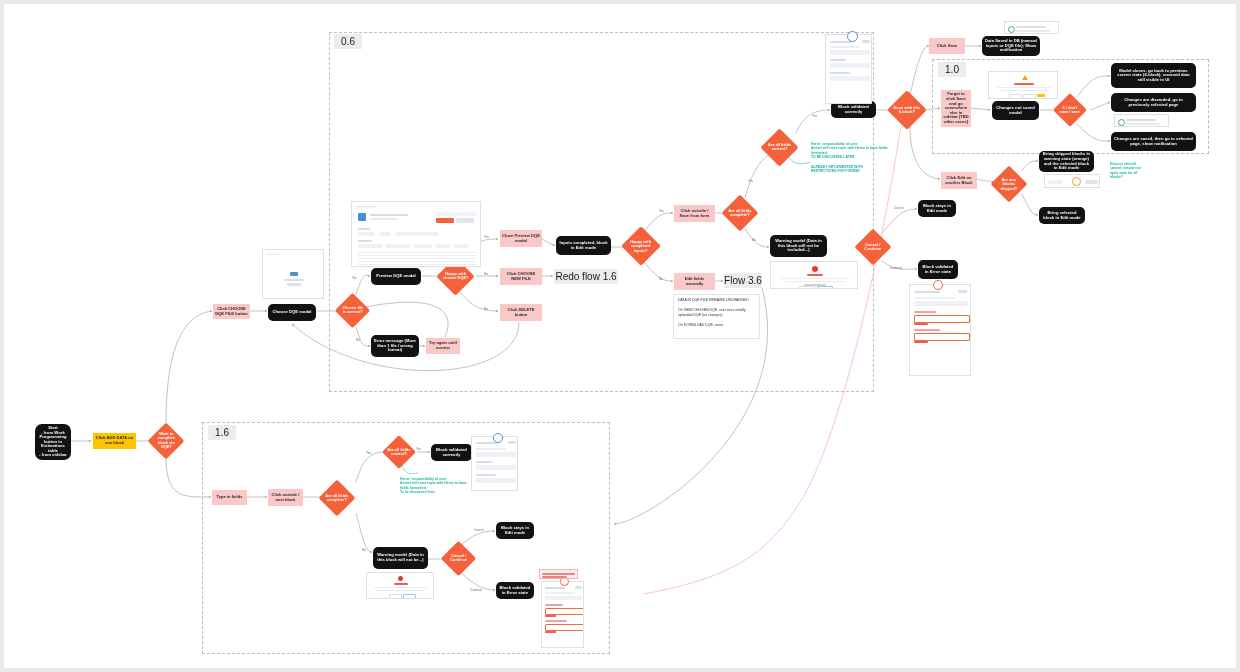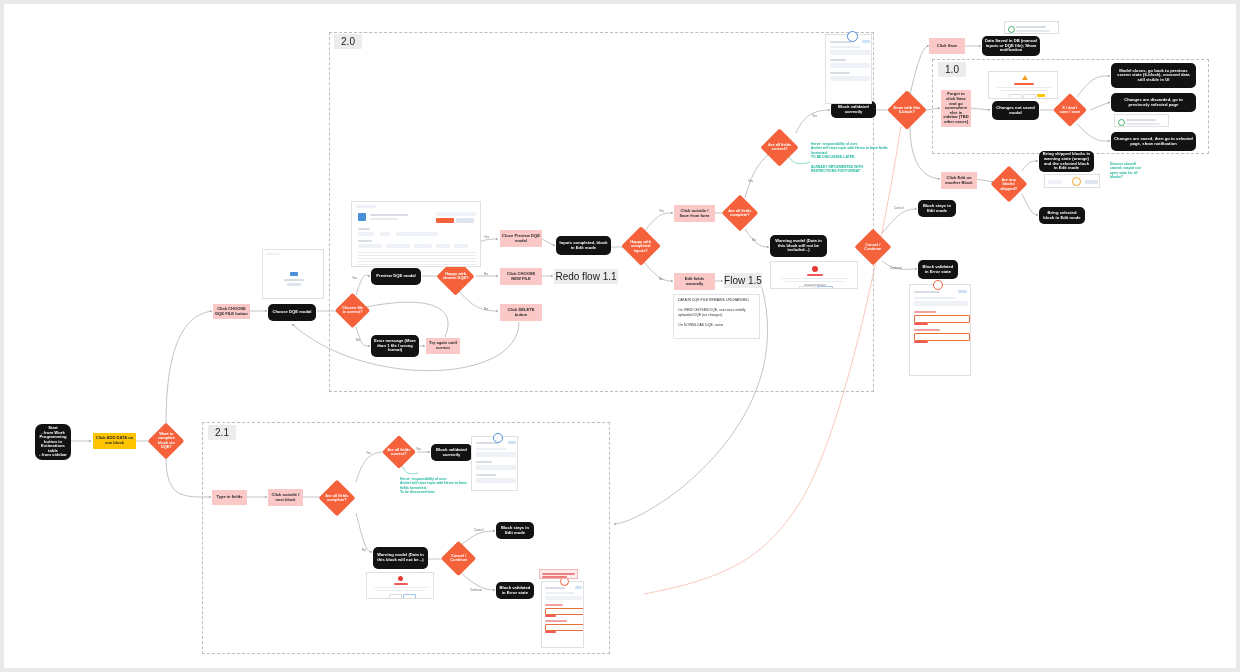--- a/index.html
+++ b/index.html
@@ -233,46 +233,46 @@
     <g fill="none" stroke="#19b59b" stroke-width="0.5">
       <path d="M785,153 C790,162 800,160 806,158"></path>
       <path d="M398,461 C402,472 408,470 414,469"></path>
     </g>
   </svg>
 
   <div class="frame" style="left:325px;top:28px;width:545px;height:360px;"></div>
   <div class="frame" style="left:928px;top:55px;width:277px;height:95px;"></div>
   <div class="frame" style="left:198px;top:418px;width:408px;height:232px;"></div>
 
-  <div class="node seclabel" style="left:330px;top:30px;width:28px;height:15px;">2.0</div>
+  <div class="node seclabel" style="left:330px;top:30px;width:28px;height:15px;">0.6</div>
   <div class="node seclabel" style="left:934px;top:58px;width:28px;height:15px;">1.0</div>
-  <div class="node seclabel" style="left:204px;top:421px;width:28px;height:15px;">2.1</div>
+  <div class="node seclabel" style="left:204px;top:421px;width:28px;height:15px;">1.6</div>
 
   <div class="node blk" style="left:31px;top:420px;width:36px;height:36px;border-radius:7px;">Start
 - from Work Programming button in Estimations table
 - from sidebar</div>
   <div class="node yellow" style="left:89px;top:429px;width:43px;height:16px;">Click ADD DATA on one block</div>
   <div class="node diamond" style="left:149px;top:424px;width:26px;height:26px;"><span>Want to complete block via DQE?</span></div>
 
   <div class="node pink" style="left:209px;top:300px;width:37px;height:15px;">Click CHOOSE DQE FILE button</div>
   <div class="node blk" style="left:264px;top:300px;width:48px;height:17px;">Choose DQE modal</div>
   <div class="node diamond" style="left:336px;top:294px;width:25px;height:25px;"><span>Chosen file is correct?</span></div>
   <div class="node blk" style="left:367px;top:264px;width:50px;height:17px;">Preview DQE modal</div>
   <div class="node blk" style="left:367px;top:331px;width:48px;height:22px;">Error message (More than 1 file / wrong format)</div>
   <div class="node pink" style="left:422px;top:334px;width:34px;height:16px;">Try again until correct</div>
   <div class="node diamond" style="left:438px;top:259px;width:27px;height:27px;"><span>Happy with chosen DQE?</span></div>
   <div class="node pink" style="left:496px;top:226px;width:42px;height:17px;">Close Preview DQE modal</div>
   <div class="node pink" style="left:496px;top:264px;width:42px;height:17px;">Click CHOOSE NEW FILE</div>
   <div class="node pink" style="left:496px;top:300px;width:42px;height:17px;">Click DELETE button</div>
   <div class="node blk" style="left:552px;top:232px;width:55px;height:19px;">Inputs completed, block in Edit mode</div>
-  <div class="node flowtxt" style="left:550px;top:265px;width:64px;height:15px;">Redo flow 1.1</div>
+  <div class="node flowtxt" style="left:550px;top:265px;width:64px;height:15px;">Redo flow 1.6</div>
   <div class="node diamond" style="left:623px;top:228px;width:28px;height:28px;"><span>Happy with completed inputs?</span></div>
   <div class="node pink" style="left:670px;top:201px;width:41px;height:17px;">Click outside / Save from form</div>
   <div class="node pink" style="left:670px;top:269px;width:41px;height:17px;">Edit fields manually</div>
-  <div class="node flowtxt" style="left:720px;top:269px;width:38px;height:15px;">Flow 1.5</div>
+  <div class="node flowtxt" style="left:720px;top:269px;width:38px;height:15px;">Flow 3.6</div>
   <div class="node diamond" style="left:723px;top:196px;width:26px;height:26px;"><span>Are all fields complete?</span></div>
   <div class="node diamond" style="left:762px;top:130px;width:27px;height:27px;"><span>Are all fields correct?</span></div>
   <div class="node blk" style="left:827px;top:97px;width:45px;height:17px;">Block validated correctly</div>
   <div class="node blk" style="left:766px;top:231px;width:57px;height:22px;">Warning model (Data in this block will not be included...)</div>
   <div class="node diamond" style="left:856px;top:230px;width:26px;height:26px;"><span>Cancel / Continue</span></div>
   <div class="node blk" style="left:914px;top:196px;width:38px;height:17px;">Block stays in Edit mode</div>
   <div class="node blk" style="left:914px;top:256px;width:40px;height:19px;">Block validated in Error state</div>
   <div class="node diamond" style="left:889px;top:92px;width:28px;height:28px;"><span>Done with this 6-block?</span></div>
 
   <div class="node pink" style="left:925px;top:34px;width:36px;height:16px;">Click Save</div>

